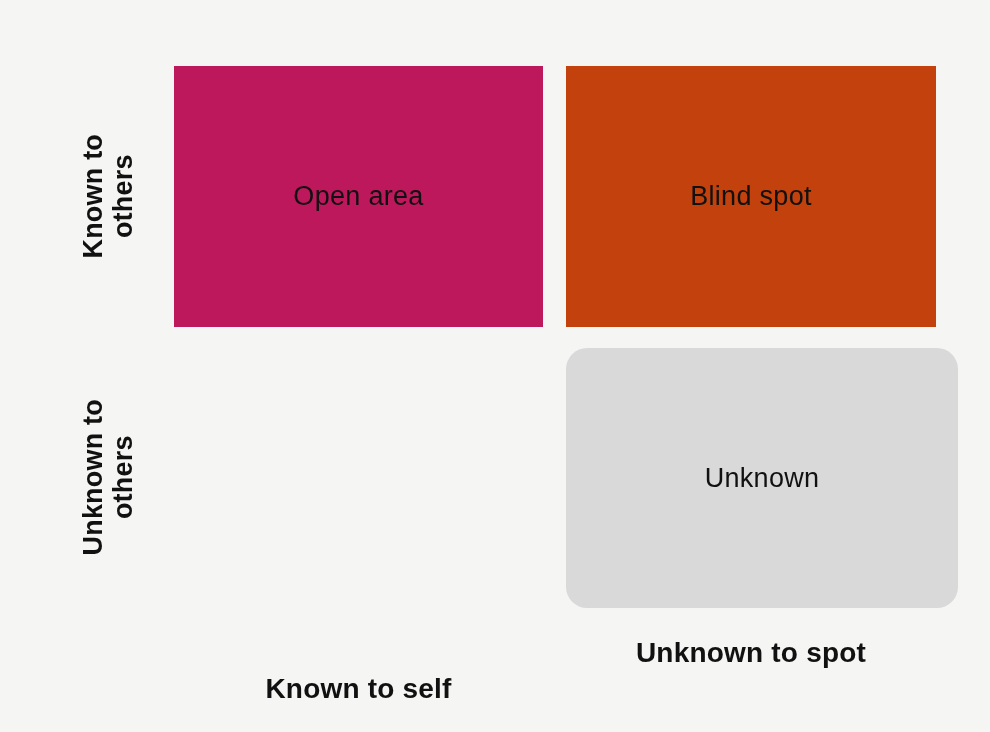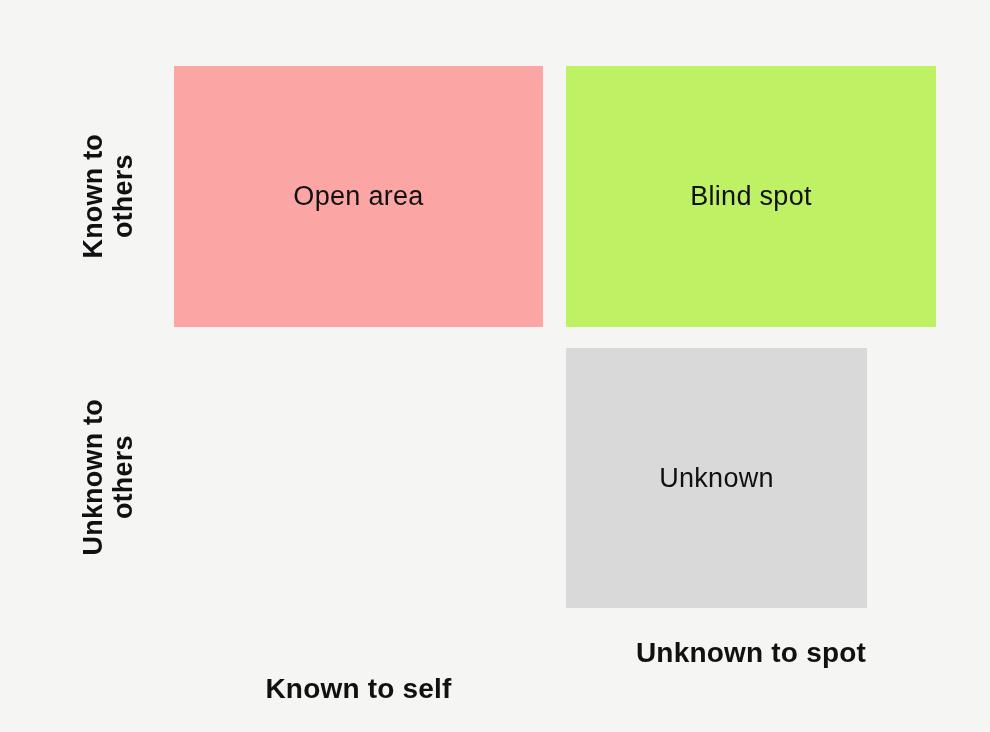--- a/index.html
+++ b/index.html
@@ -17,21 +17,21 @@
   }
   .quadrant {
     position: absolute;
     display: flex;
     align-items: center;
     justify-content: center;
   }
   .q-open-area  { left: 174px; top:  66px; width: 369px; height: 261px; }
   .q-blind-spot { left: 566px; top:  66px; width: 370px; height: 261px; }
   .q-facade     { left: 174px; top: 348px; width: 369px; height: 260px; }
-  .q-unknown    { left: 566px; top: 348px; width: 301px; height: 260px; }
+  .q-unknown    { left: 566px; top: 348px; width: 392px; height: 260px; border-radius: 21px; }
   .q-label {
     font-size: 27px;
     font-weight: 400;
     letter-spacing: 0.3px;
     color: #111111;
   }
   .row-label {
     position: absolute;
     width: 220px;
     left: -2px;
@@ -66,25 +66,25 @@
   <div class="row-label row-label-1">
     <div>Known to</div>
     <div>others</div>
   </div>
 
   <div class="row-label row-label-2">
     <div>Unknown to</div>
     <div>others</div>
   </div>
 
-  <div class="quadrant q-open-area" style="background: #fca5a5;">
+  <div class="quadrant q-open-area" style="background: #be185d;">
     <span class="q-label">Open area</span>
   </div>
 
-  <div class="quadrant q-blind-spot" style="background: #bef264;">
+  <div class="quadrant q-blind-spot" style="background: #c2410c;">
     <span class="q-label">Blind spot</span>
   </div>
 
 
   <div class="quadrant q-unknown" style="background: rgb(217, 217, 217);">
     <span class="q-label">Unknown</span>
   </div>
 
   <div class="col-label col-label-1">Known to self</div>
 

